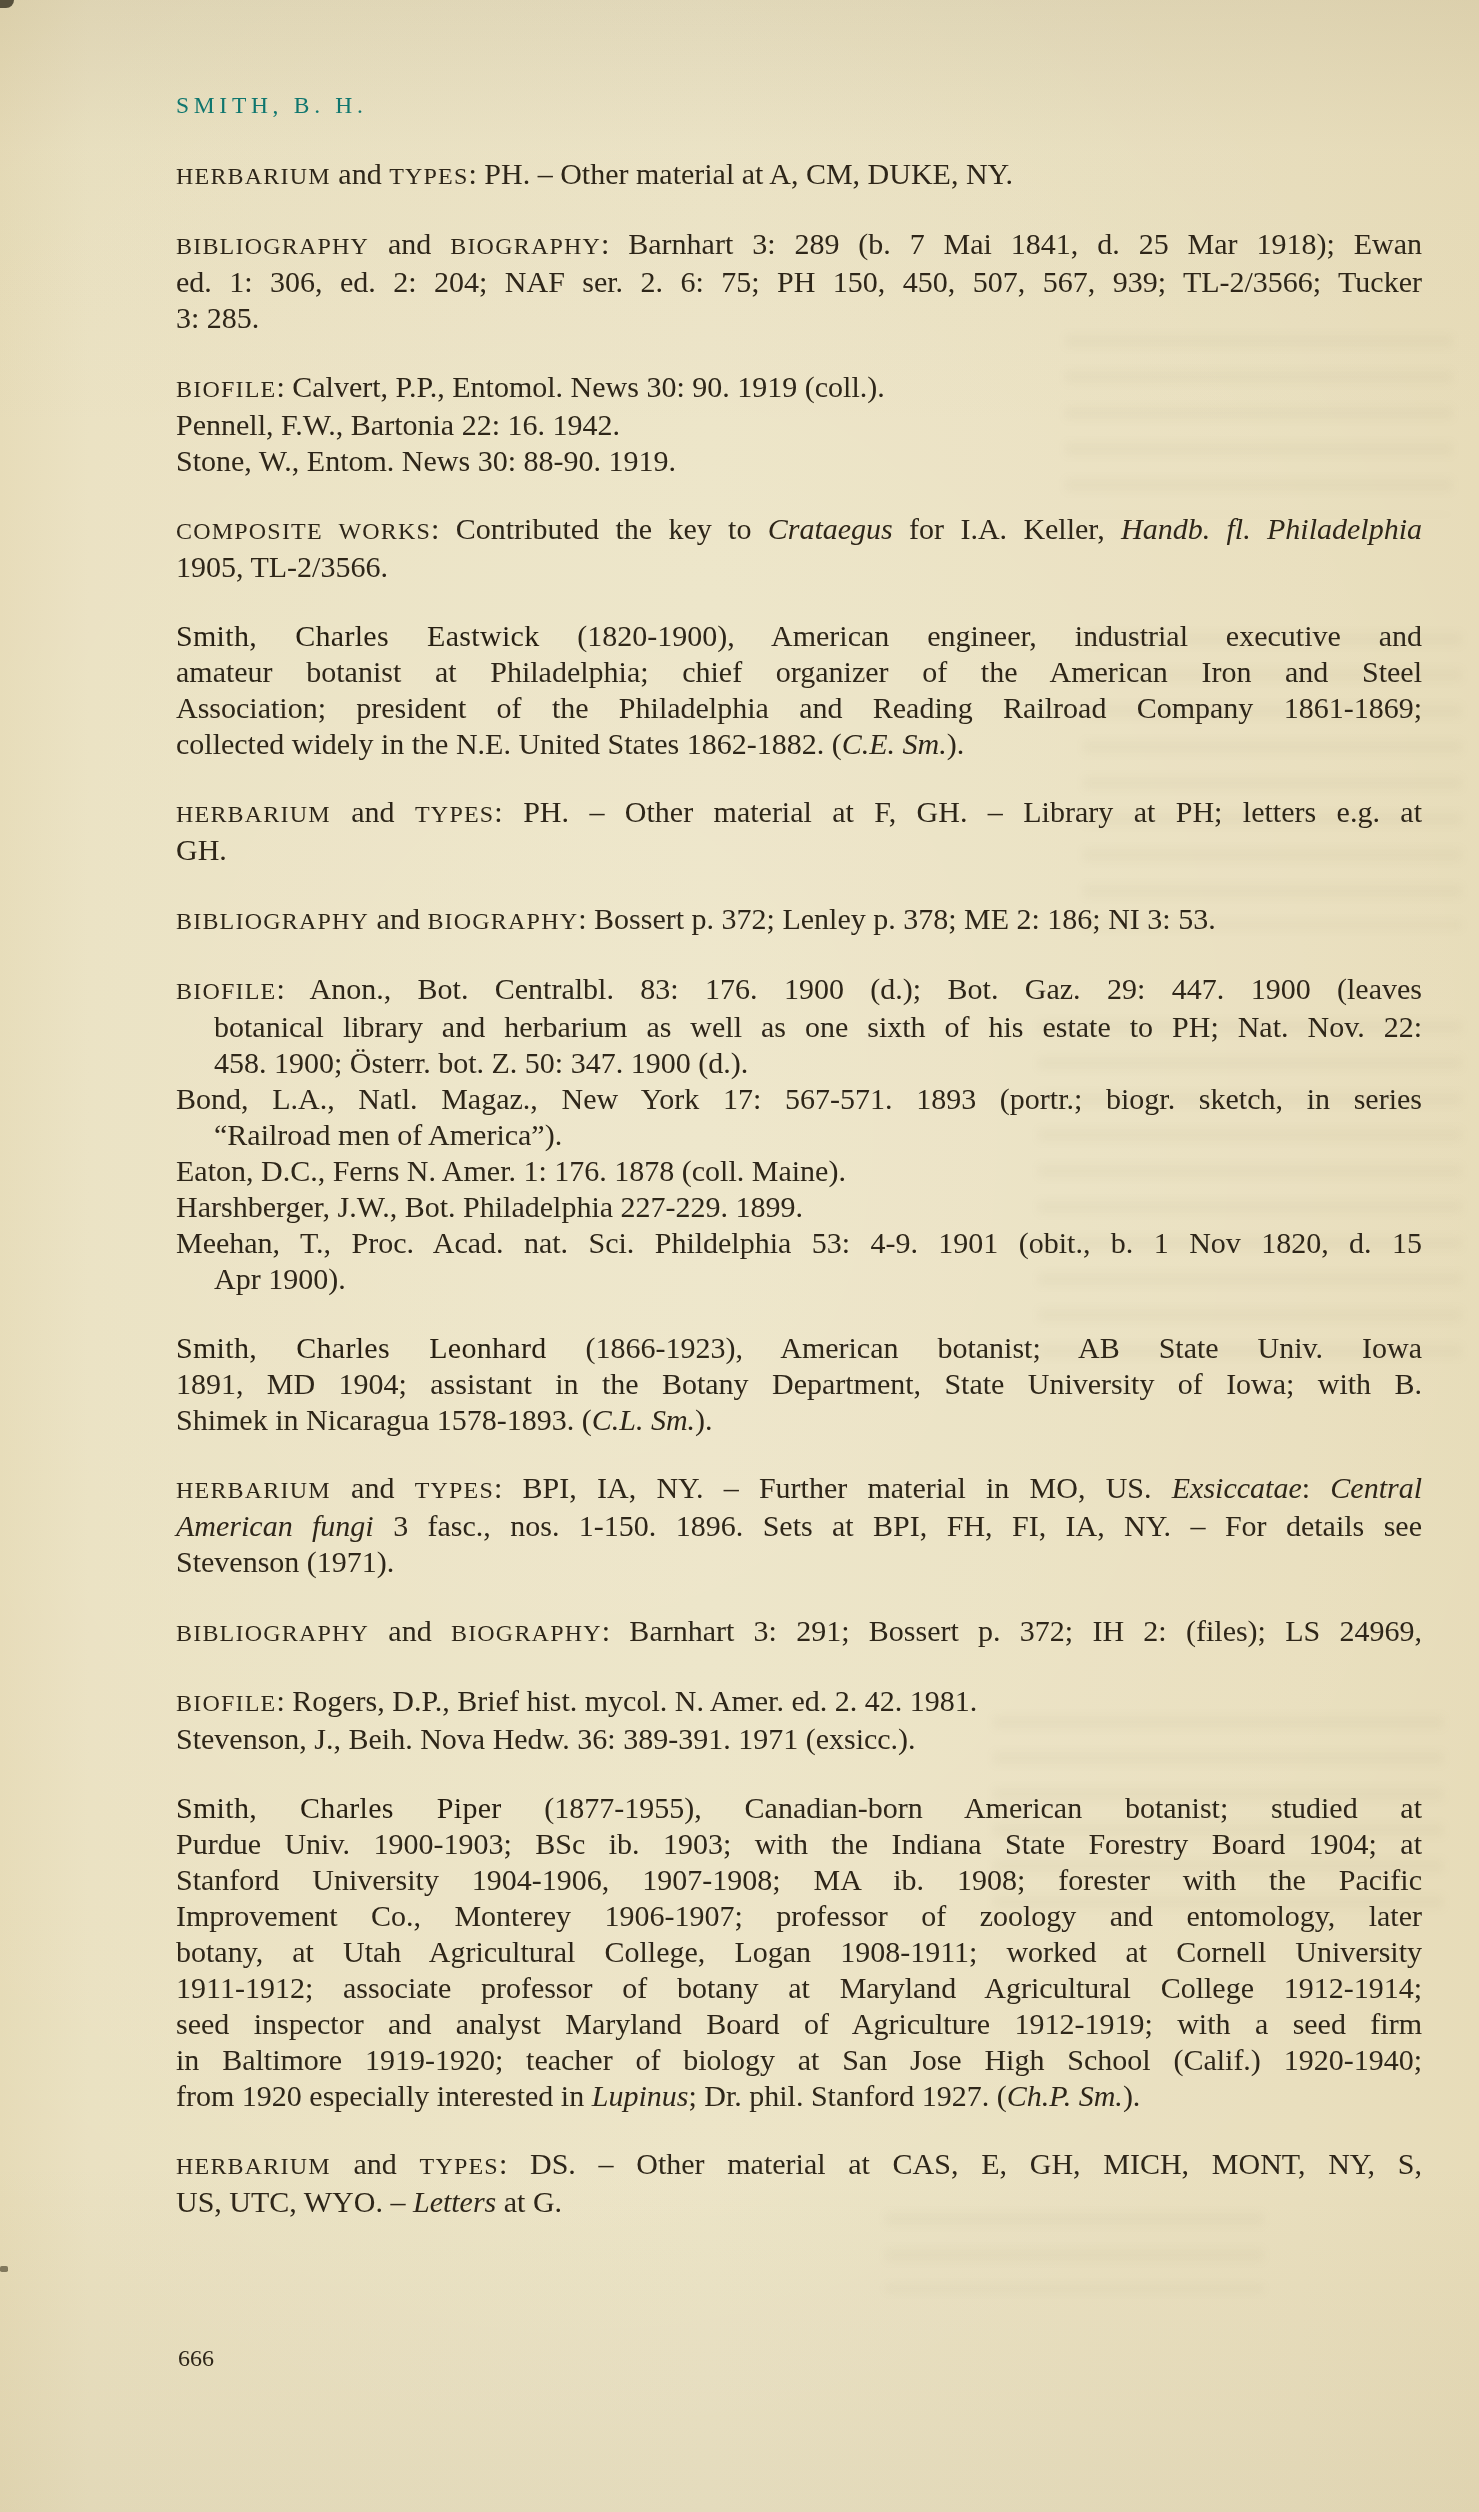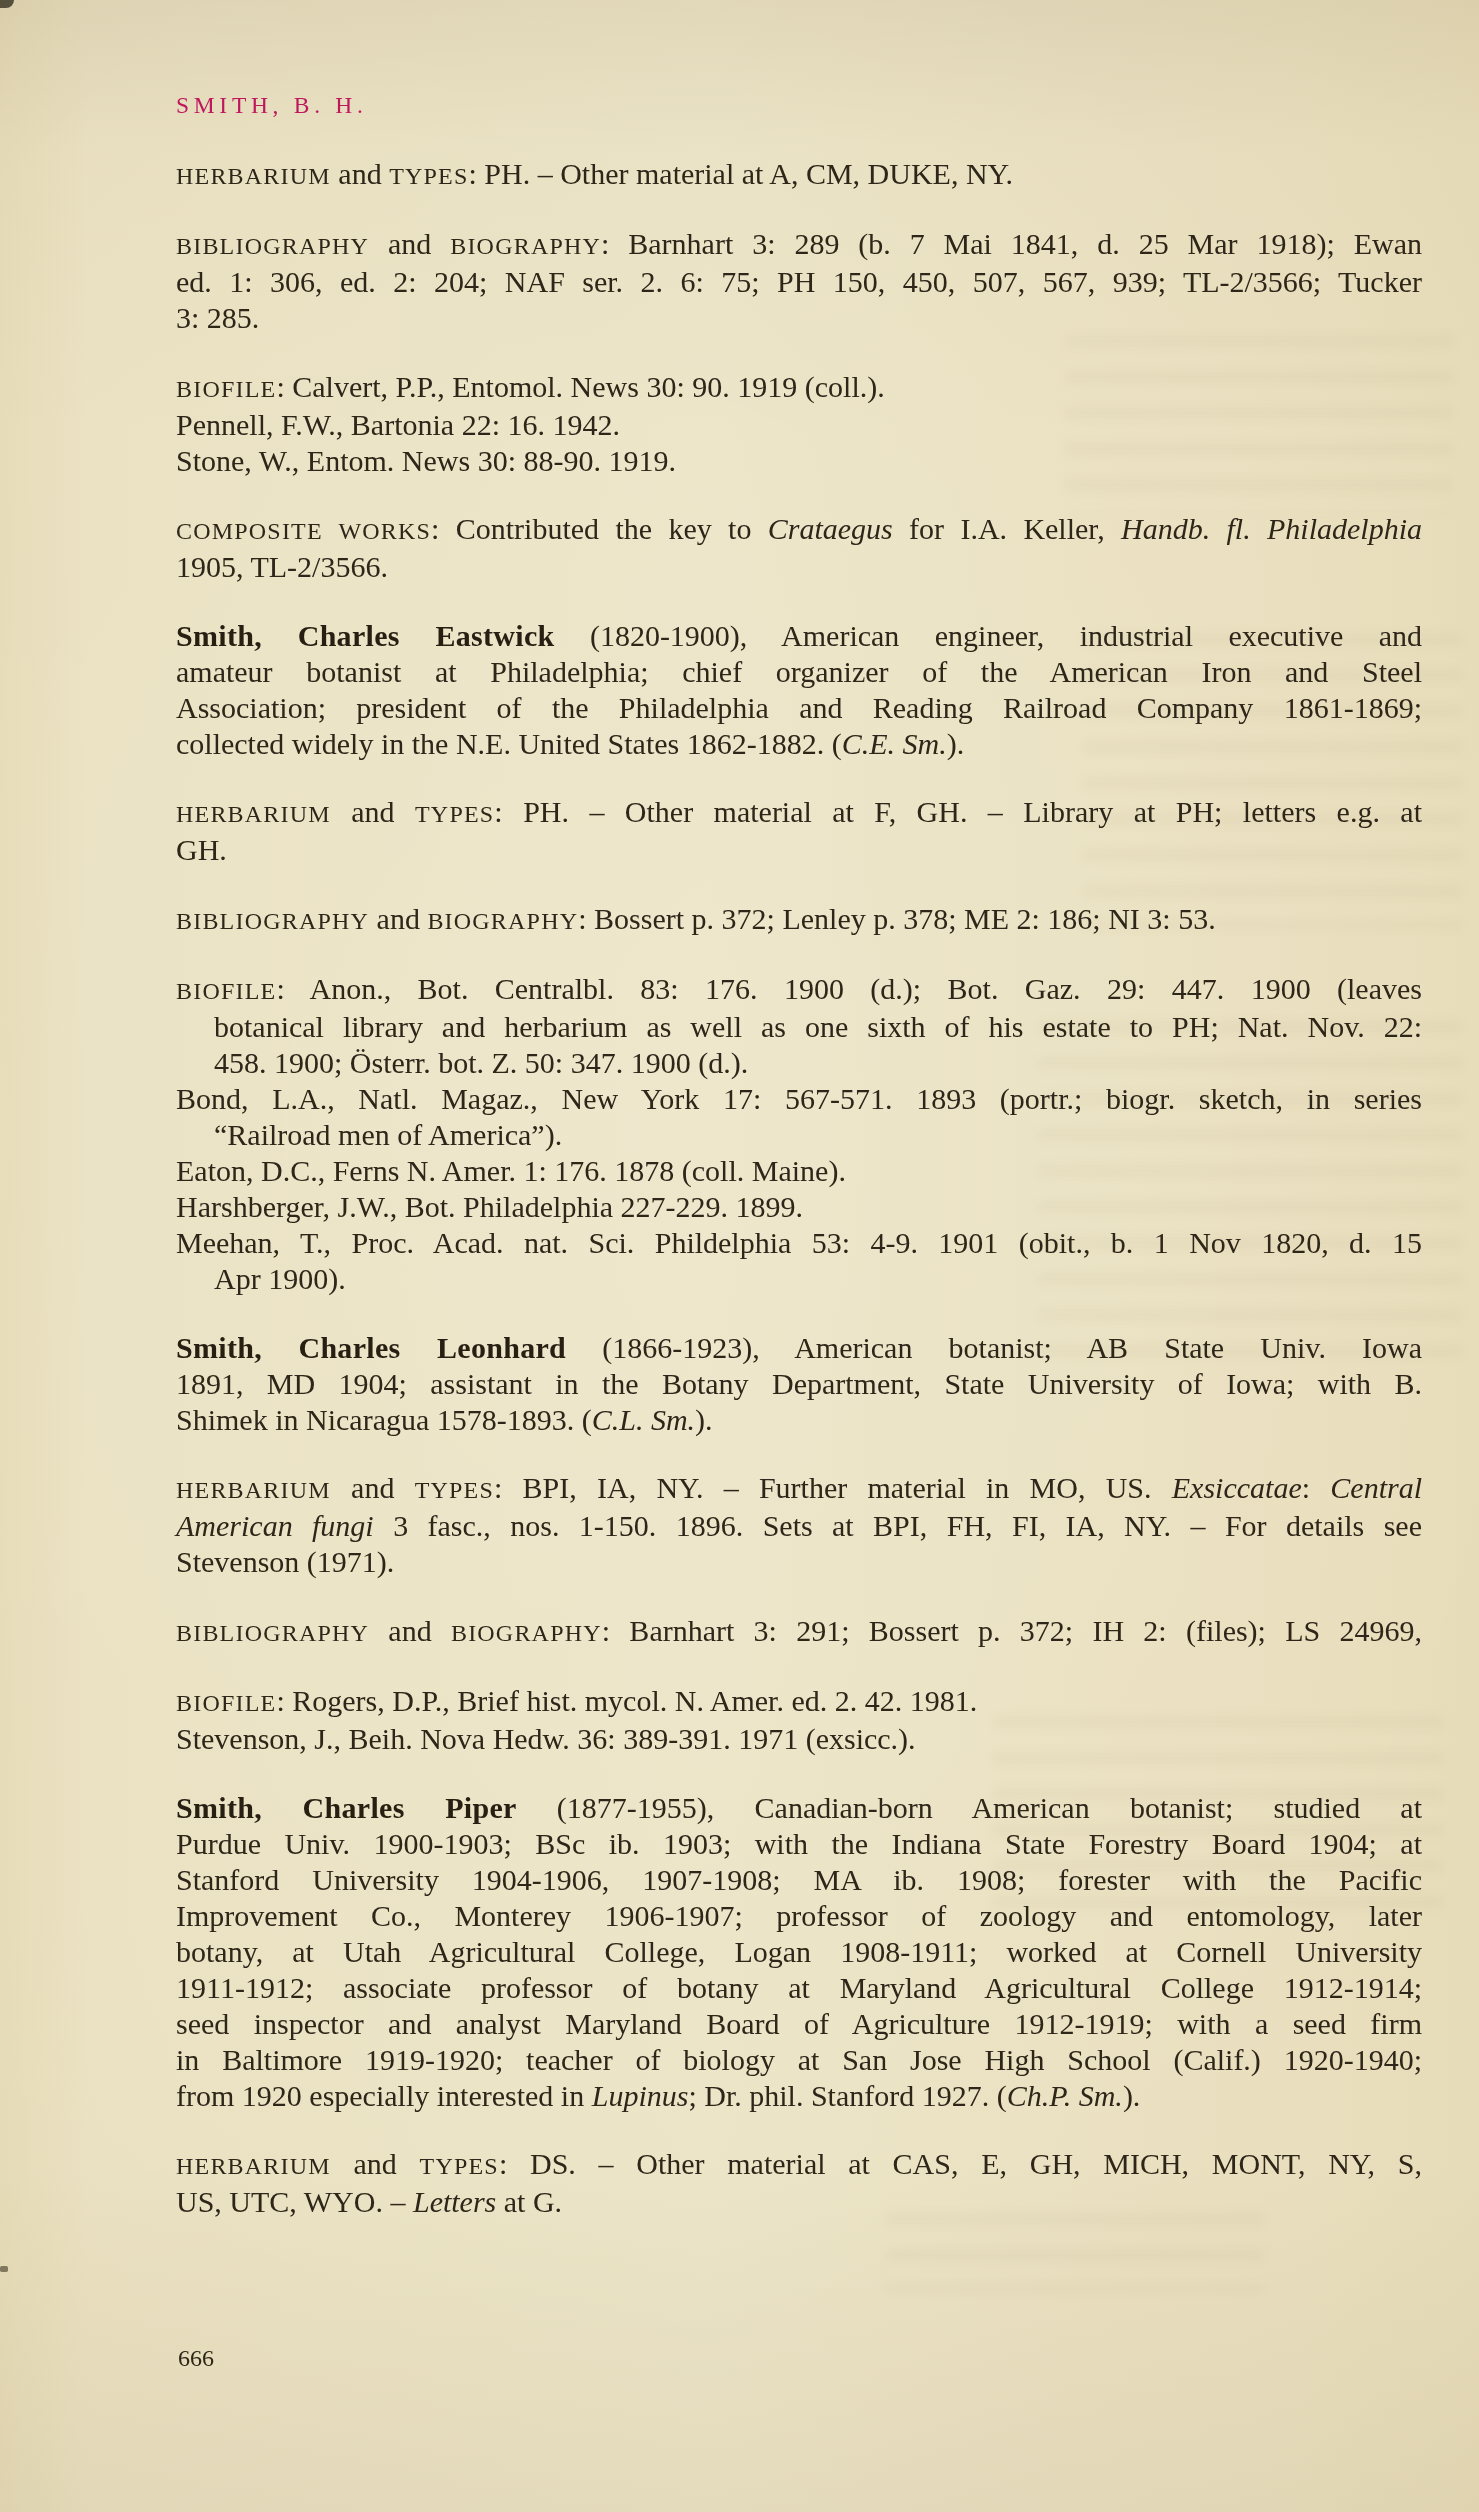--- a/index.html
+++ b/index.html
@@ -31,29 +31,29 @@
   }
   .edge-mark {
     position: absolute; left: 0; top: 2266px; width: 8.1px; height: 6.3px;
     background: #575037; border-radius: 1.8px; opacity: 0.7;
   }
   .column {
     position: absolute; left: 176px; top: 87px; width: 1246px;
     font-size: 30px; line-height: 36px;
   }
   .running-head {
-    font-size: 23.5px; letter-spacing: 0.2em; line-height: 36px; color: #be185d;
+    font-size: 23.5px; letter-spacing: 0.2em; line-height: 36px; color: #0f766e;
   }
   .para { }
   .para.gap { margin-top: 32.5px; }
   .line { text-align: justify; text-align-last: justify; }
   .line.last { text-align-last: left; }
   .hang .line.cont { padding-left: 38px; }
   .sc { font-size: 24px; letter-spacing: 0.05em; }
-  .b  { font-weight: 700; letter-spacing: 0.01em; color: #271f12; }
+  .b  { font-weight: 400; letter-spacing: 0.01em; color: #271f12; }
   .i  { font-style: italic; }
   .page-number {
     position: absolute; left: 178px; top: 2340px; font-size: 24px; line-height: 36px;
   }
 </style>
 </head>
 <body>
 
 <div class="paper-shade"></div>
 

